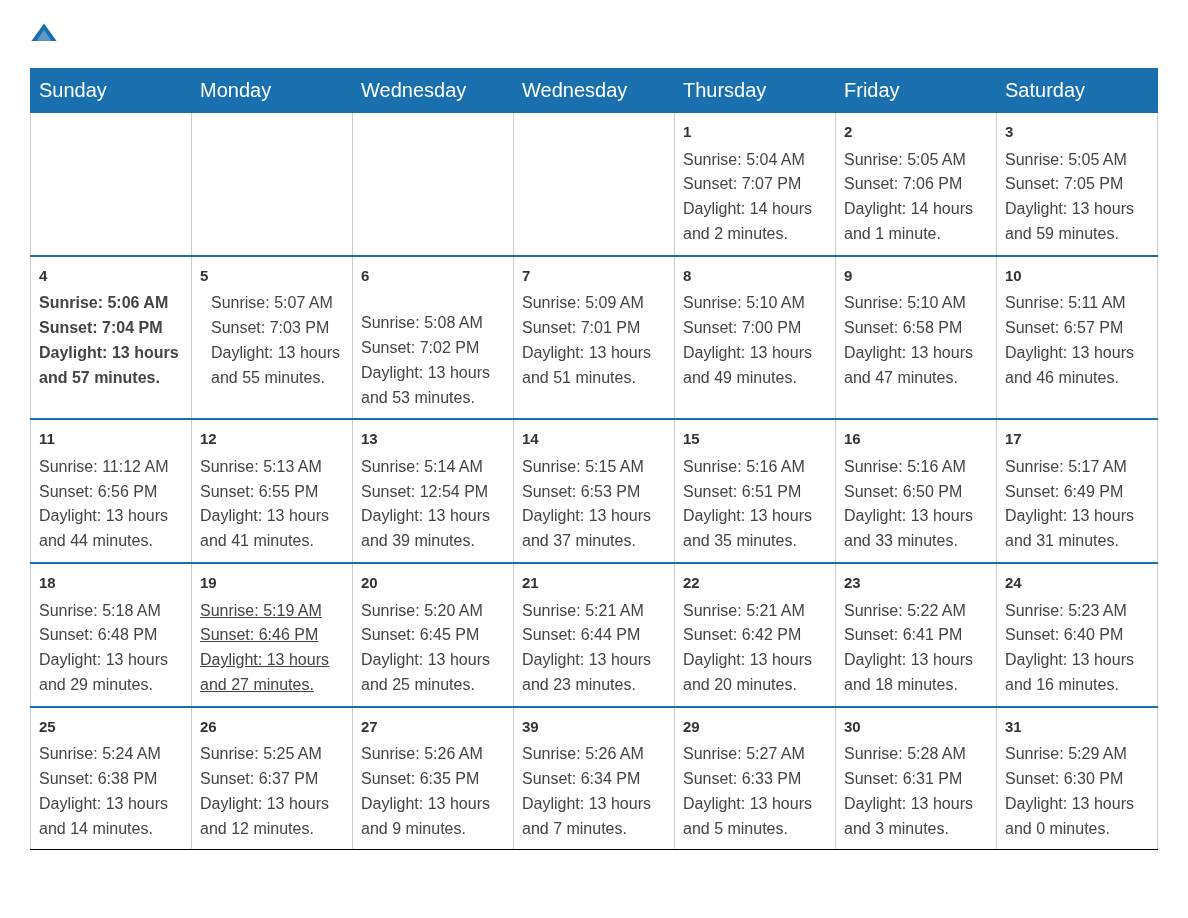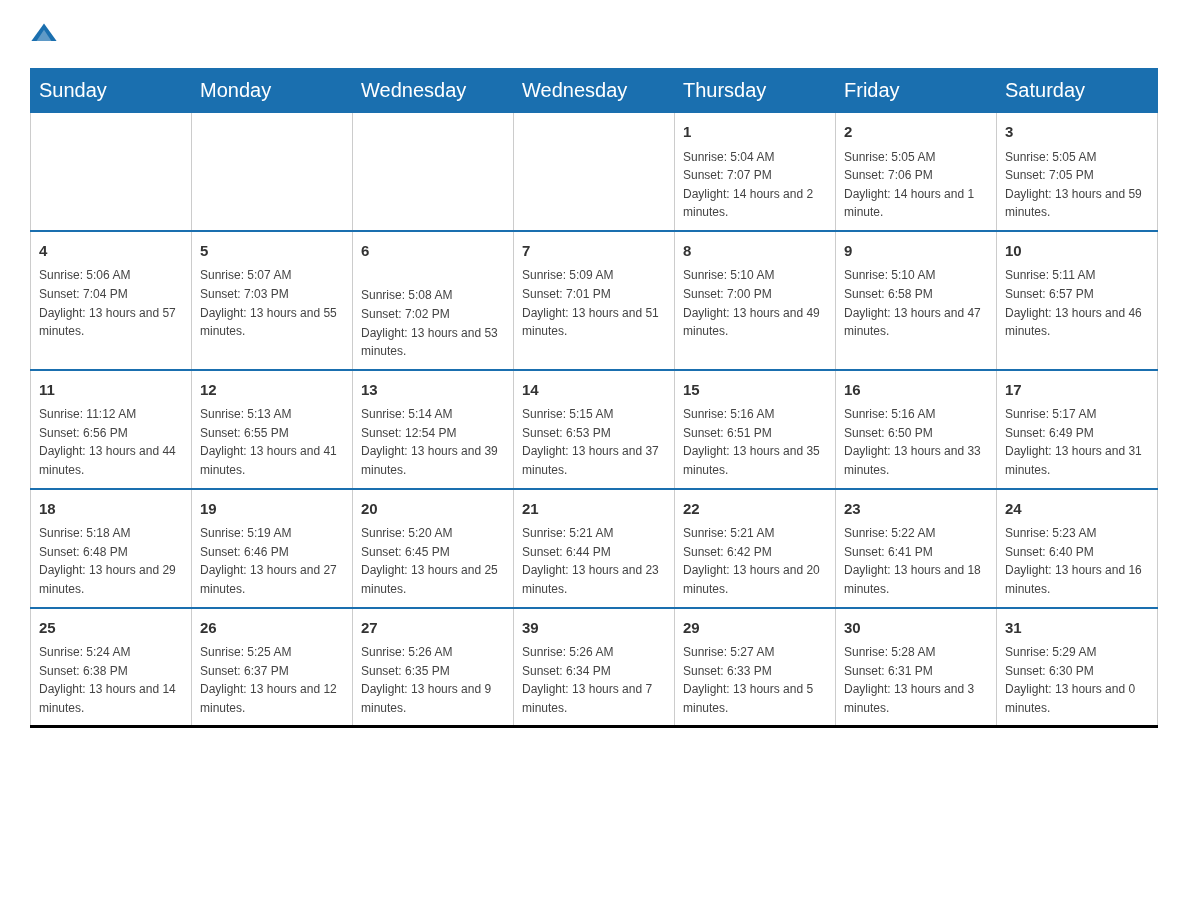--- a/index.html
+++ b/index.html
@@ -74,28 +74,28 @@
       background: #fff;
     }
     .day-number {
       font-size: 15px;
       font-weight: bold;
       color: #333;
       margin-bottom: 4px;
     }
     .day-info {
       color: #444;
-      font-size: 12px;
+      font-size: 16px;
       line-height: 1.55;
     }
     tr td {
       border-bottom: 2px solid #1a6faf;
     }
     tr:last-child td {
-      border-bottom: 3px solid #000000;
+      border-bottom: 1px solid #000000;
     }
   </style>
 </head>
 <body>
 
 <div class="header">
   <div class="logo">
     <svg class="logo-icon" viewBox="0 0 40 40" xmlns="http://www.w3.org/2000/svg">
       <polygon points="20,5 38,30 2,30" fill="#1a6faf"></polygon>
       <polygon points="20,14 32,32 8,32" fill="#fff" opacity="0.3"></polygon>
@@ -143,27 +143,27 @@
         <td>
           <div class="day-number">3</div>
           <div class="day-info" style="white-space: pre-line;">Sunrise: 5:05 AM
 Sunset: 7:05 PM
 Daylight: 13 hours and 59 minutes.</div>
         </td>
       </tr>
       <tr>
         <td>
           <div class="day-number">4</div>
-          <div class="day-info" style="white-space: pre-line;">Sunrise: 5:06 AM
+          <div class="day-info" style="white-space: pre-line; font-weight: bold;">Sunrise: 5:06 AM
 Sunset: 7:04 PM
 Daylight: 13 hours and 57 minutes.</div>
         </td>
         <td>
           <div class="day-number">5</div>
-          <div class="day-info" style="white-space: pre-line;">Sunrise: 5:07 AM
+          <div class="day-info" style="white-space: pre-line; margin-left: 11px;">Sunrise: 5:07 AM
 Sunset: 7:03 PM
 Daylight: 13 hours and 55 minutes.</div>
         </td>
         <td>
           <div class="day-number">6</div>
           <div class="day-info" style="white-space: pre-line; margin-top: 24px;">Sunrise: 5:08 AM
 Sunset: 7:02 PM
 Daylight: 13 hours and 53 minutes.</div>
         </td>
         <td>
@@ -237,21 +237,21 @@
       </tr>
       <tr>
         <td>
           <div class="day-number">18</div>
           <div class="day-info" style="white-space: pre-line;">Sunrise: 5:18 AM
 Sunset: 6:48 PM
 Daylight: 13 hours and 29 minutes.</div>
         </td>
         <td>
           <div class="day-number">19</div>
-          <div class="day-info" style="white-space: pre-line;">Sunrise: 5:19 AM
+          <div class="day-info" style="white-space: pre-line; text-decoration: underline;">Sunrise: 5:19 AM
 Sunset: 6:46 PM
 Daylight: 13 hours and 27 minutes.</div>
         </td>
         <td>
           <div class="day-number">20</div>
           <div class="day-info" style="white-space: pre-line;">Sunrise: 5:20 AM
 Sunset: 6:45 PM
 Daylight: 13 hours and 25 minutes.</div>
         </td>
         <td>

